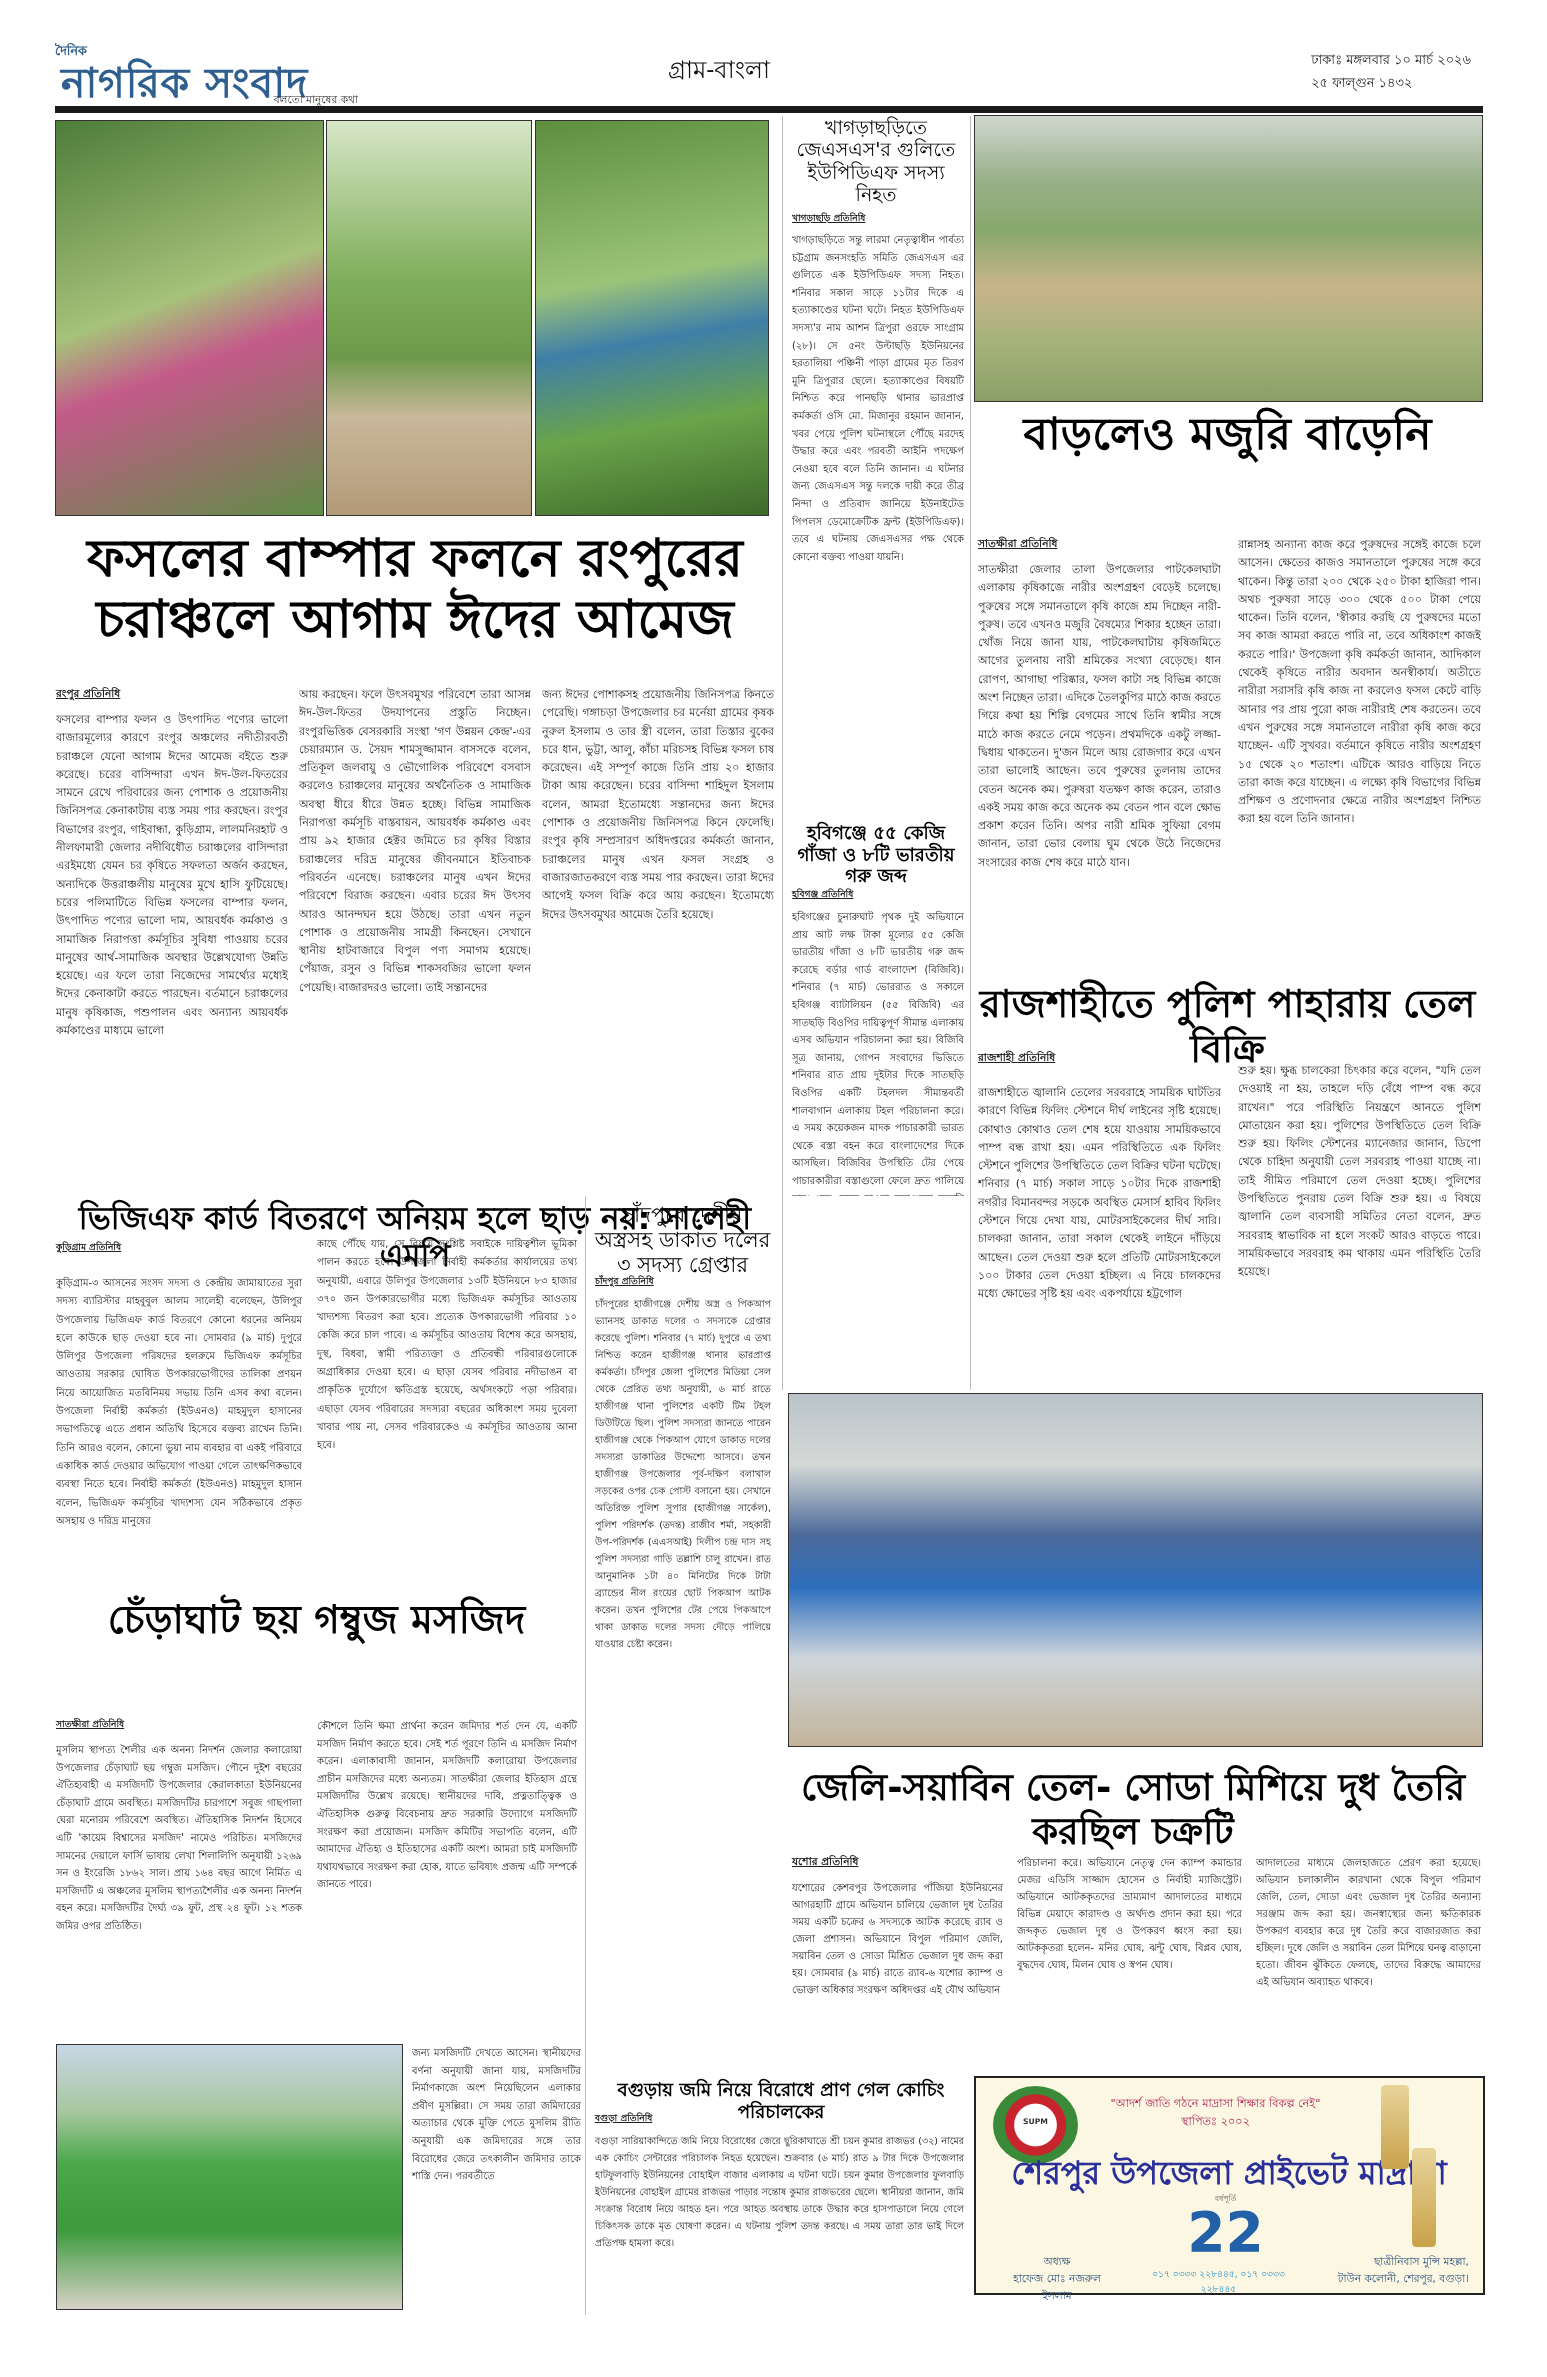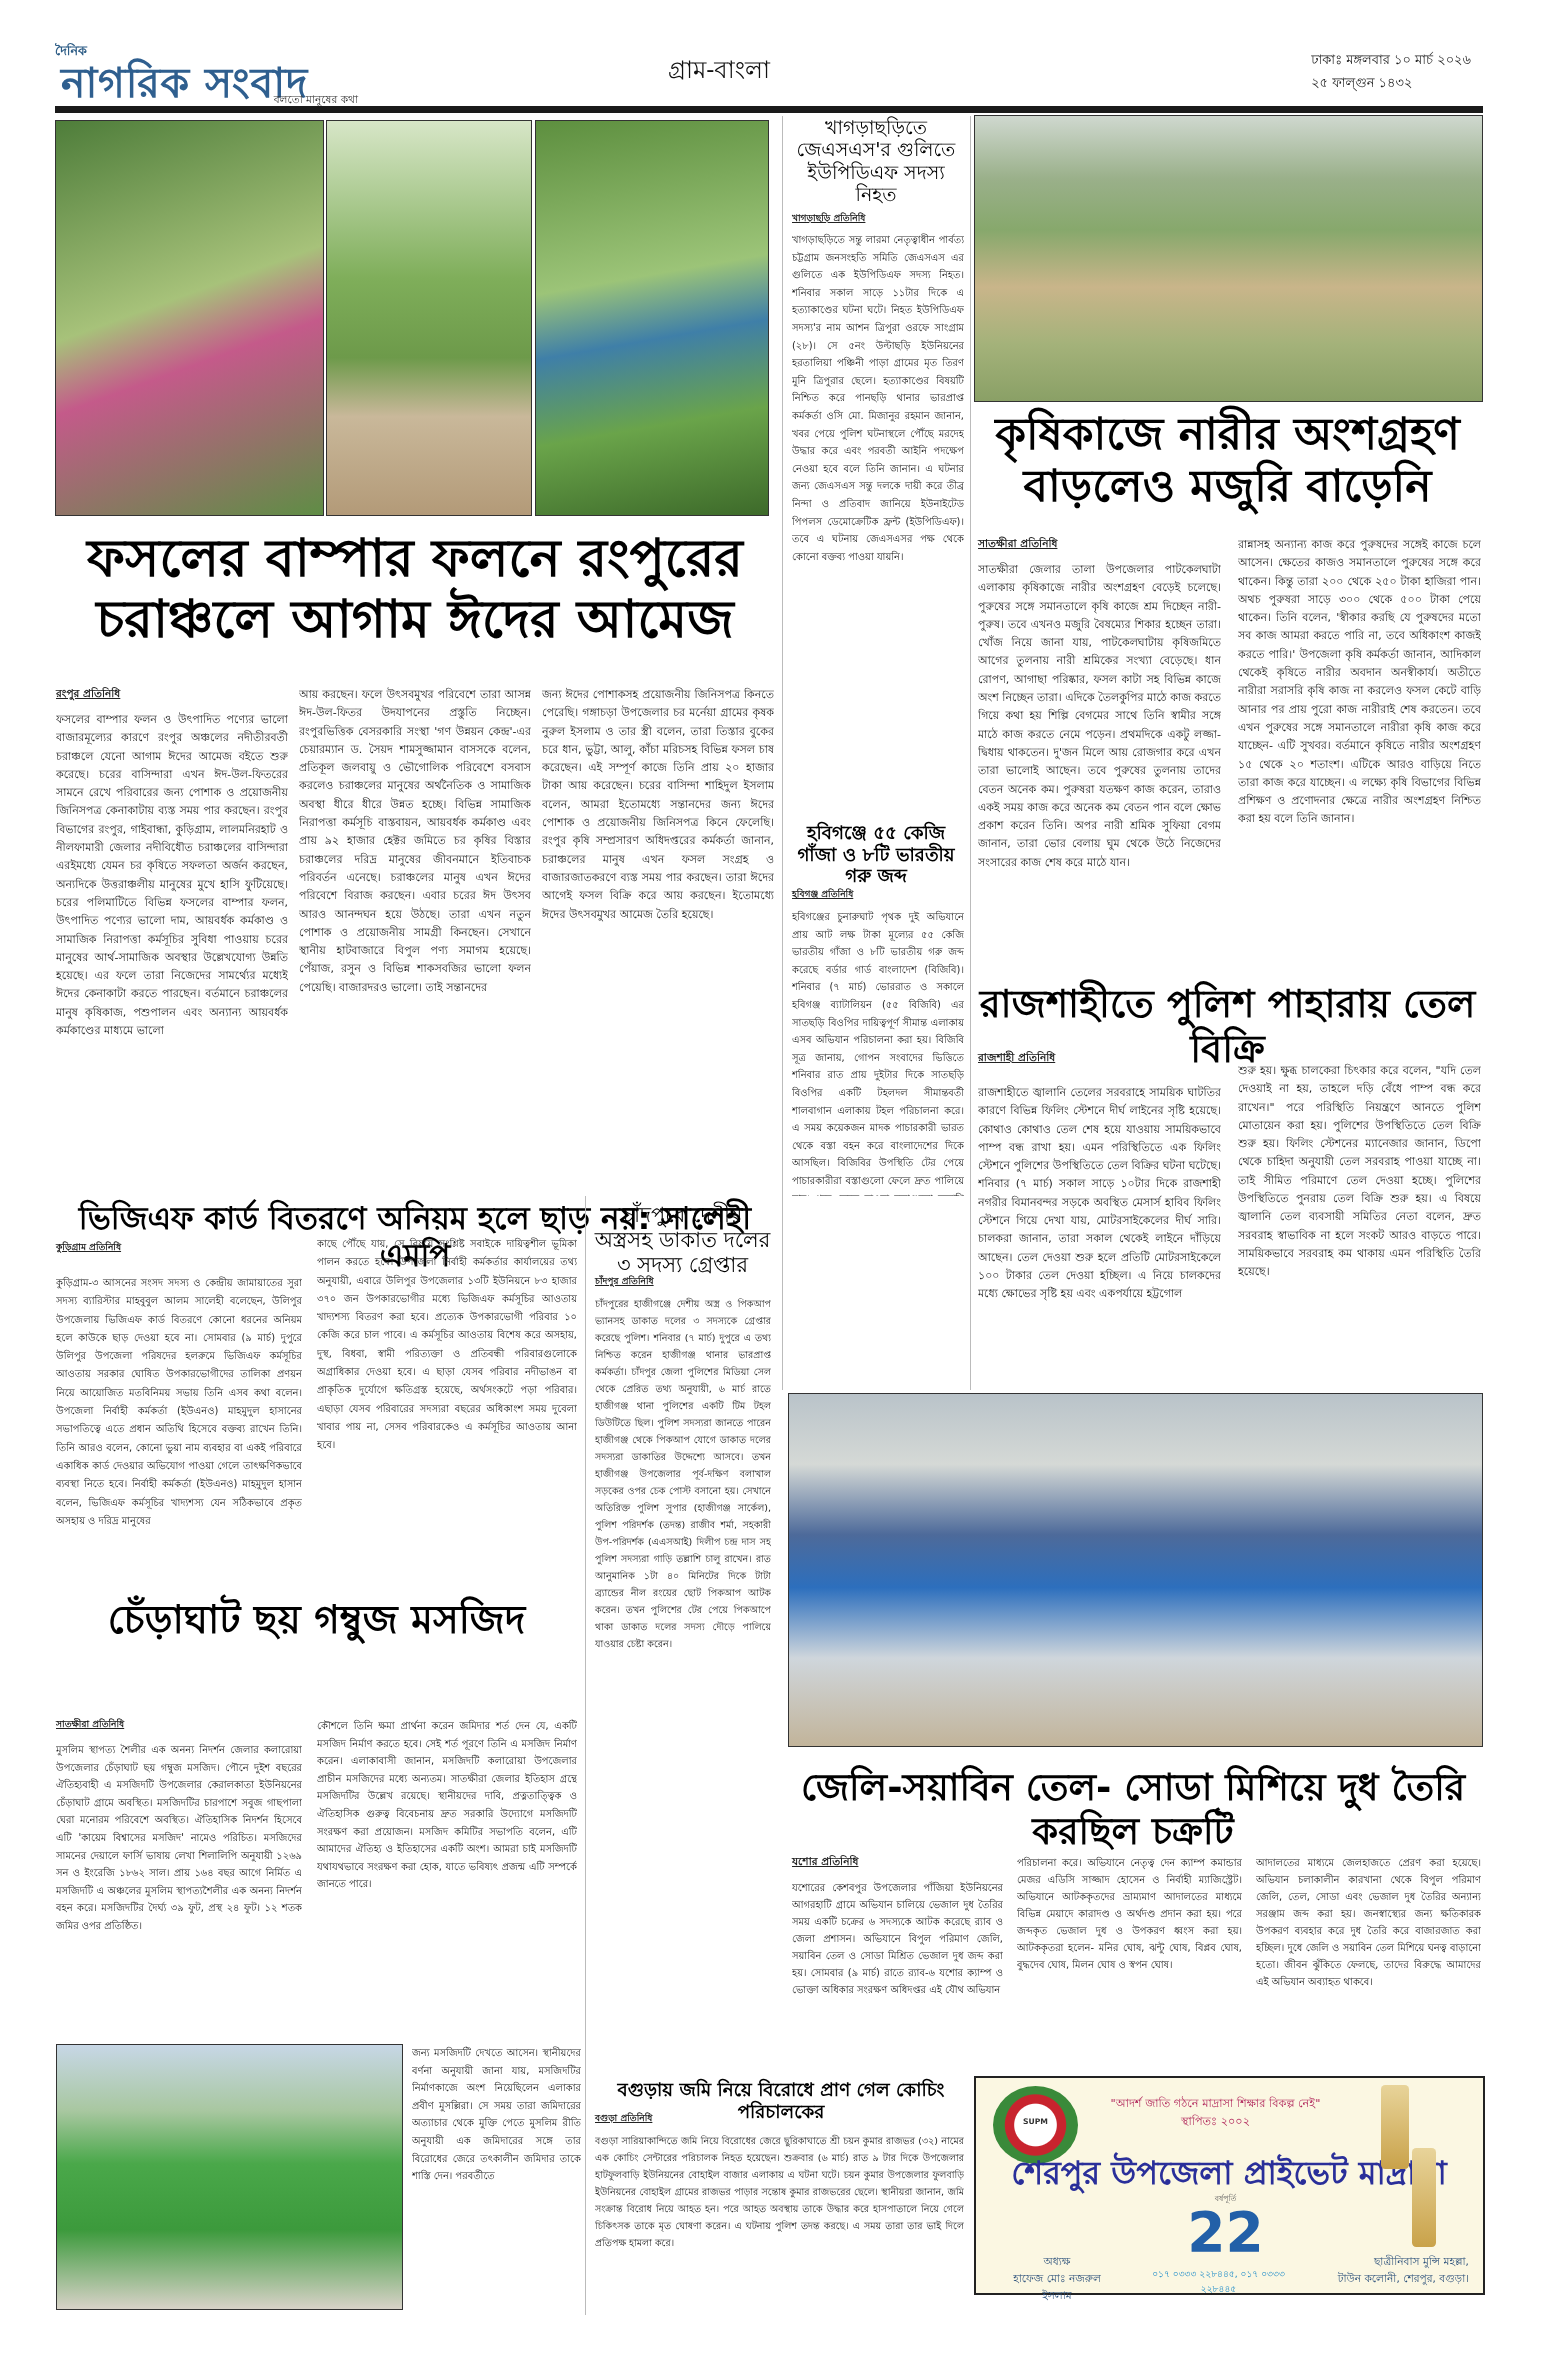--- a/index.html
+++ b/index.html
@@ -57,21 +57,20 @@
 <div class="abs headline" style="left:788px;top:116px;width:176px;font-size:19px;font-weight:normal;">খাগড়াছড়িতে জেএসএস'র গুলিতে ইউপিডিএফ সদস্য নিহত</div>
 <div class="abs byline" style="left:792px;top:211px;font-size:9.1px;">খাগড়াছড়ি প্রতিনিধি</div>
 <div class="abs body" style="left:792px;top:231px;width:172px;height:563px;overflow:hidden;font-size:9.9px;line-height:17.6px;">খাগড়াছড়িতে সন্তু লারমা নেতৃত্বাধীন পার্বত্য চট্টগ্রাম জনসংহতি সমিতি জেএসএস এর গুলিতে এক ইউপিডিএফ সদস্য নিহত। শনিবার সকাল সাড়ে ১১টার দিকে এ হত্যাকাণ্ডের ঘটনা ঘটে। নিহত ইউপিডিএফ সদস্য'র নাম আশন ত্রিপুরা ওরফে সাংগ্রাম (২৮)। সে ৫নং উল্টাছড়ি ইউনিয়নের হরতালিয়া পঞ্চিনী পাড়া গ্রামের মৃত তিরণ মুনি ত্রিপুরার ছেলে। হত্যাকাণ্ডের বিষয়টি নিশ্চিত করে পানছড়ি থানার ভারপ্রাপ্ত কর্মকর্তা ওসি মো. মিজানুর রহমান জানান, খবর পেয়ে পুলিশ ঘটনাস্থলে পৌঁছে মরদেহ উদ্ধার করে এবং পরবর্তী আইনি পদক্ষেপ নেওয়া হবে বলে তিনি জানান। এ ঘটনার জন্য জেএসএস সন্তু দলকে দায়ী করে তীব্র নিন্দা ও প্রতিবাদ জানিয়ে ইউনাইটেড পিপলস ডেমোক্রেটিক ফ্রন্ট (ইউপিডিএফ)। তবে এ ঘটনায় জেএসএসর পক্ষ থেকে কোনো বক্তব্য পাওয়া যায়নি।</div>
 
 <div class="abs headline" style="left:788px;top:822px;width:176px;font-size:18.3px;">হবিগঞ্জে ৫৫ কেজি গাঁজা ও ৮টি ভারতীয় গরু জব্দ</div>
 <div class="abs byline" style="left:792px;top:887px;font-size:9.1px;">হবিগঞ্জ প্রতিনিধি</div>
 <div class="abs body" style="left:792px;top:908px;width:172px;height:288px;overflow:hidden;font-size:9.9px;line-height:17.6px;">হবিগঞ্জের চুনারুঘাট পৃথক দুই অভিযানে প্রায় আট লক্ষ টাকা মূল্যের ৫৫ কেজি ভারতীয় গাঁজা ও ৮টি ভারতীয় গরু জব্দ করেছে বর্ডার গার্ড বাংলাদেশ (বিজিবি)। শনিবার (৭ মার্চ) ভোররাত ও সকালে হবিগঞ্জ ব্যাটালিয়ন (৫৫ বিজিবি) এর সাতছড়ি বিওপির দায়িত্বপূর্ণ সীমান্ত এলাকায় এসব অভিযান পরিচালনা করা হয়। বিজিবি সূত্র জানায়, গোপন সংবাদের ভিত্তিতে শনিবার রাত প্রায় দুইটার দিকে সাতছড়ি বিওপির একটি টহলদল সীমান্তবর্তী শালবাগান এলাকায় টহল পরিচালনা করে। এ সময় কয়েকজন মাদক পাচারকারী ভারত থেকে বস্তা বহন করে বাংলাদেশের দিকে আসছিল। বিজিবির উপস্থিতি টের পেয়ে পাচারকারীরা বস্তাগুলো ফেলে দ্রুত পালিয়ে যায়। পরে ফেলে যাওয়া বস্তাগুলো তল্লাশি করে মালিকবিহীন অবস্থায় ৫৫ কেজি ভারতীয় গাঁজা জব্দ করা হয়।</div>
 
 <div class="abs photo" style="left:974px;top:115px;width:507px;height:285px;background:linear-gradient(180deg,#cfd8cf 0%,#9ab08a 22%,#87a86c 40%,#c9b58a 60%,#a4b27a 80%,#8aa066 100%);"></div>
 <div class="abs headline" style="left:974px;top:408px;width:507px;font-size:44px;">
-  <div>কৃষিকাজে নারীর অংশগ্রহণ</div>
   <div>বাড়লেও মজুরি বাড়েনি</div>
 </div>
 <div class="abs byline" style="left:978px;top:536px;">সাতক্ষীরা প্রতিনিধি</div>
 <div class="abs body" style="left:978px;top:561px;width:243px;height:408px;overflow:hidden;">সাতক্ষীরা জেলার তালা উপজেলার পাটকেলঘাটা এলাকায় কৃষিকাজে নারীর অংশগ্রহণ বেড়েই চলেছে। পুরুষের সঙ্গে সমানতালে কৃষি কাজে শ্রম দিচ্ছেন নারী-পুরুষ। তবে এখনও মজুরি বৈষম্যের শিকার হচ্ছেন তারা। খোঁজ নিয়ে জানা যায়, পাটকেলঘাটায় কৃষিজমিতে আগের তুলনায় নারী শ্রমিকের সংখ্যা বেড়েছে। ধান রোপণ, আগাছা পরিষ্কার, ফসল কাটা সহ বিভিন্ন কাজে অংশ নিচ্ছেন তারা। এদিকে তৈলকুপির মাঠে কাজ করতে গিয়ে কথা হয় শিল্পি বেগমের সাথে তিনি স্বামীর সঙ্গে মাঠে কাজ করতে নেমে পড়েন। প্রথমদিকে একটু লজ্জা-দ্বিধায় থাকতেন। দু'জন মিলে আয় রোজগার করে এখন তারা ভালোই আছেন। তবে পুরুষের তুলনায় তাদের বেতন অনেক কম। পুরুষরা যতক্ষণ কাজ করেন, তারাও একই সময় কাজ করে অনেক কম বেতন পান বলে ক্ষোভ প্রকাশ করেন তিনি। অপর নারী শ্রমিক সুফিয়া বেগম জানান, তারা ভোর বেলায় ঘুম থেকে উঠে নিজেদের সংসারের কাজ শেষ করে মাঠে যান।</div>
 <div class="abs body" style="left:1238px;top:536px;width:243px;height:433px;overflow:hidden;">রান্নাসহ অন্যান্য কাজ করে পুরুষদের সঙ্গেই কাজে চলে আসেন। ক্ষেতের কাজও সমানতালে পুরুষের সঙ্গে করে থাকেন। কিন্তু তারা ২০০ থেকে ২৫০ টাকা হাজিরা পান। অথচ পুরুষরা সাড়ে ৩০০ থেকে ৫০০ টাকা পেয়ে থাকেন। তিনি বলেন, 'স্বীকার করছি যে পুরুষদের মতো সব কাজ আমরা করতে পারি না, তবে অধিকাংশ কাজই করতে পারি।' উপজেলা কৃষি কর্মকর্তা জানান, আদিকাল থেকেই কৃষিতে নারীর অবদান অনস্বীকার্য। অতীতে নারীরা সরাসরি কৃষি কাজ না করলেও ফসল কেটে বাড়ি আনার পর প্রায় পুরো কাজ নারীরাই শেষ করতেন। তবে এখন পুরুষের সঙ্গে সমানতালে নারীরা কৃষি কাজ করে যাচ্ছেন- এটি সুখবর। বর্তমানে কৃষিতে নারীর অংশগ্রহণ ১৫ থেকে ২০ শতাংশ। এটিকে আরও বাড়িয়ে নিতে তারা কাজ করে যাচ্ছেন। এ লক্ষ্যে কৃষি বিভাগের বিভিন্ন প্রশিক্ষণ ও প্রণোদনার ক্ষেত্রে নারীর অংশগ্রহণ নিশ্চিত করা হয় বলে তিনি জানান।</div>
 
 <div class="abs headline" style="left:974px;top:982px;width:507px;font-size:38px;">রাজশাহীতে পুলিশ পাহারায় তেল বিক্রি</div>
 <div class="abs byline" style="left:978px;top:1050px;text-align:center;">রাজশাহী প্রতিনিধি</div>
 <div class="abs body" style="left:978px;top:1084px;width:243px;height:303px;overflow:hidden;">রাজশাহীতে জ্বালানি তেলের সরবরাহে সাময়িক ঘাটতির কারণে বিভিন্ন ফিলিং স্টেশনে দীর্ঘ লাইনের সৃষ্টি হয়েছে। কোথাও কোথাও তেল শেষ হয়ে যাওয়ায় সাময়িকভাবে পাম্প বন্ধ রাখা হয়। এমন পরিস্থিতিতে এক ফিলিং স্টেশনে পুলিশের উপস্থিতিতে তেল বিক্রির ঘটনা ঘটেছে। শনিবার (৭ মার্চ) সকাল সাড়ে ১০টার দিকে রাজশাহী নগরীর বিমানবন্দর সড়কে অবস্থিত মেসার্স হাবিব ফিলিং স্টেশনে গিয়ে দেখা যায়, মোটরসাইকেলের দীর্ঘ সারি। চালকরা জানান, তারা সকাল থেকেই লাইনে দাঁড়িয়ে আছেন। তেল দেওয়া শুরু হলে প্রতিটি মোটরসাইকেলে ১০০ টাকার তেল দেওয়া হচ্ছিল। এ নিয়ে চালকদের মধ্যে ক্ষোভের সৃষ্টি হয় এবং একপর্যায়ে হট্টগোল</div>
 <div class="abs body" style="left:1238px;top:1062px;width:243px;height:324px;overflow:hidden;">শুরু হয়। ক্ষুব্ধ চালকেরা চিৎকার করে বলেন, "যদি তেল দেওয়াই না হয়, তাহলে দড়ি বেঁধে পাম্প বন্ধ করে রাখেন।" পরে পরিস্থিতি নিয়ন্ত্রণে আনতে পুলিশ মোতায়েন করা হয়। পুলিশের উপস্থিতিতে তেল বিক্রি শুরু হয়। ফিলিং স্টেশনের ম্যানেজার জানান, ডিপো থেকে চাহিদা অনুযায়ী তেল সরবরাহ পাওয়া যাচ্ছে না। তাই সীমিত পরিমাণে তেল দেওয়া হচ্ছে। পুলিশের উপস্থিতিতে পুনরায় তেল বিক্রি শুরু হয়। এ বিষয়ে জ্বালানি তেল ব্যবসায়ী সমিতির নেতা বলেন, দ্রুত সরবরাহ স্বাভাবিক না হলে সংকট আরও বাড়তে পারে। সাময়িকভাবে সরবরাহ কম থাকায় এমন পরিস্থিতি তৈরি হয়েছে।</div>

